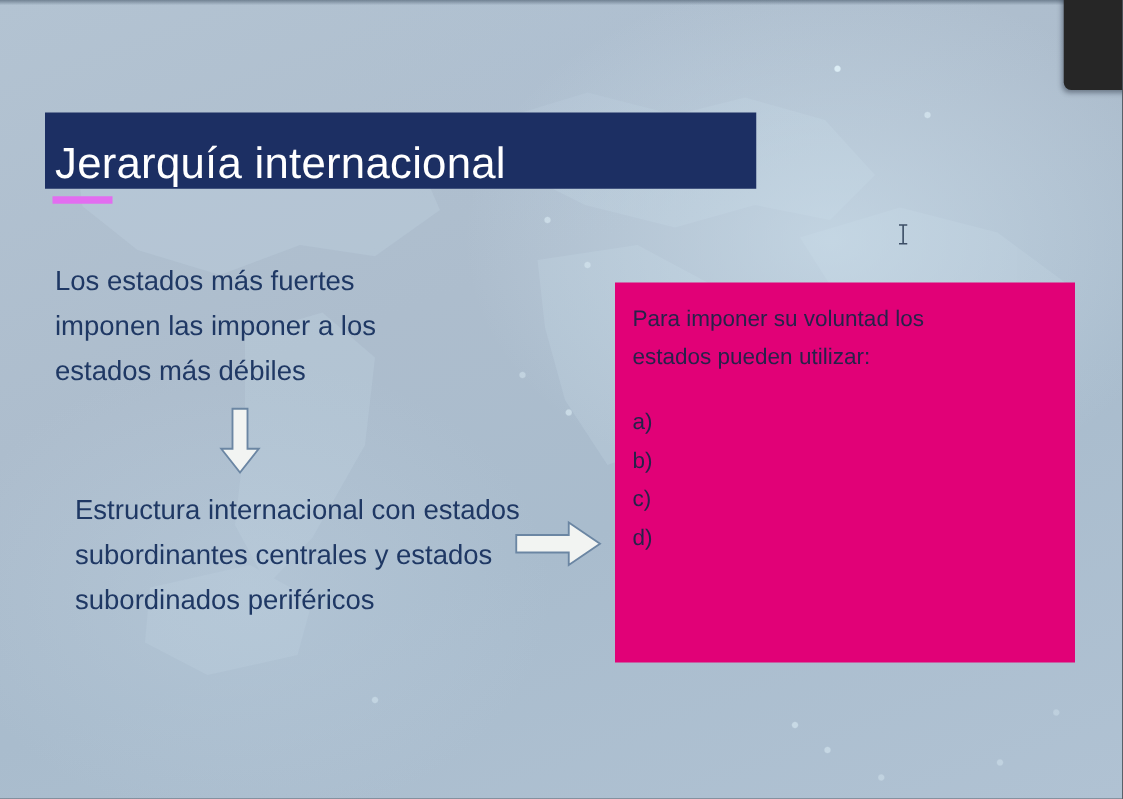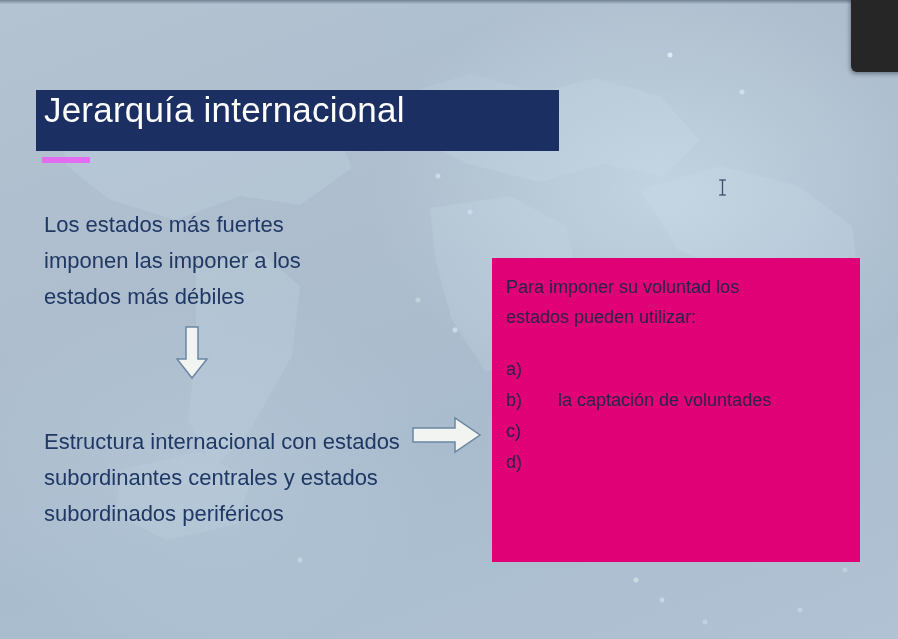--- a/index.html
+++ b/index.html
@@ -73,25 +73,25 @@
     background: #262626;
     border-radius: 0 0 0 6px;
     box-shadow: -1px 2px 4px rgba(30,40,55,0.45);
   }
 
   
   .title-box {
     position: absolute;
     left: 36px;
     top: 90px;
-    width: 523px;
+    width: 569px;
     height: 61px;
     background: #1c2f63;
     display: flex;
-    align-items: flex-start;
+    align-items: flex-end;
   }
   .title-text {
     color: #ffffff;
     font-size: 35px;
     font-weight: 400;
     letter-spacing: 0.2px;
     padding-left: 8px;
     white-space: nowrap;
   }
   .title-accent {
@@ -105,21 +105,21 @@
 
   
   .body-text {
     position: absolute;
     color: #1f3864;
     font-size: 22px;
     line-height: 36px;
     font-weight: 400;
   }
   #block-top   { left: 44px; top: 207px; width: 330px; }
-  #block-lower { left: 44px; top: 390px; width: 360px; margin-top: 34px; }
+  #block-lower { left: 60px; top: 390px; width: 360px; }
 
   
   .arrow-down {
     position: absolute;
     left: 174px;
     top: 325px;
     width: 36px;
     height: 56px;
   }
   .arrow-right {
@@ -128,21 +128,21 @@
     top: 415px;
     width: 72px;
     height: 40px;
   }
   .arrow-down svg, .arrow-right svg { width: 100%; height: 100%; display: block; }
 
   
   .pink-panel {
     position: absolute;
     left: 492px;
-    top: 258px;
+    top: 226px;
     width: 368px;
     height: 304px;
     background: #e10177;
     padding: 14px 18px 0 14px;
     box-sizing: border-box;
   }
   .pink-intro {
     color: #27224a;
     font-size: 18px;
     line-height: 30px;
@@ -229,21 +229,20 @@
   </div>
 
   <div class="pink-panel">
     <div class="pink-intro">Para imponer su voluntad los estados pueden utilizar:</div>
     <div class="pink-list">
       <div class="pink-row">
         <span class="pink-marker">a)</span>
       </div>
       <div class="pink-row indented">
         <span class="pink-marker">b)</span>
-        <span class="pink-item-text">la captación de voluntades</span>
       </div>
       <div class="pink-row">
         <span class="pink-marker">c)</span>
       </div>
       <div class="pink-row">
         <span class="pink-marker">d)</span>
       </div>
     </div>
   </div>
 

